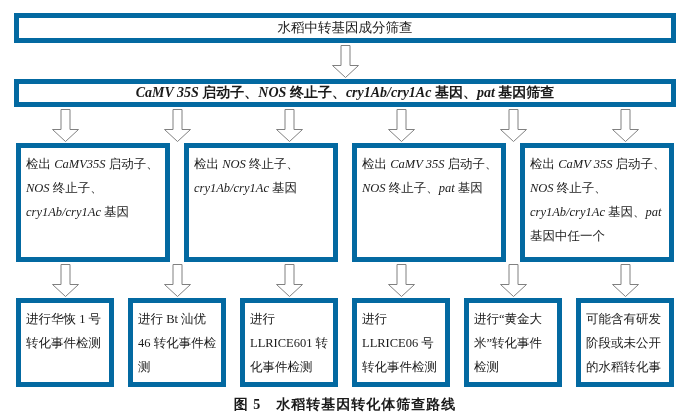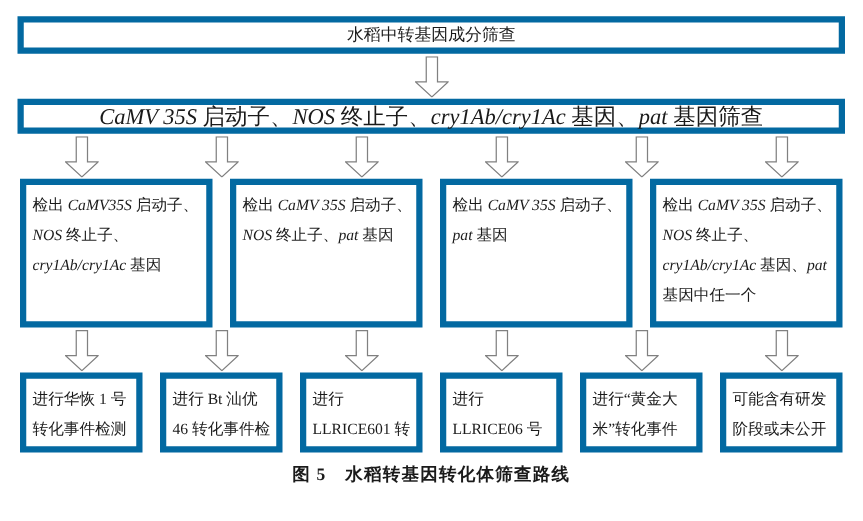--- a/index.html
+++ b/index.html
@@ -22,21 +22,21 @@
   }
   .wide-box {
     margin: 0 14px;
     display: flex;
     align-items: center;
     justify-content: center;
     text-align: center;
     font-size: 13.5px;
   }
   .top-box { height: 30px; }
-  .banner-box { height: 28px; font-size: 18px; }
+  .banner-box { height: 28px; font-size: 14px; font-weight: bold; }
   .arrow-row-single {
     height: 36px;
     display: flex;
     align-items: center;
     justify-content: center;
   }
   .cols {
     display: flex;
     padding: 0 16px;
     gap: 14px;
@@ -45,21 +45,21 @@
     flex: 1 1 0;
     min-width: 0;
   }
   .arrows-row { height: 36px; }
   .arrows-row .col {
     display: flex;
     align-items: center;
     justify-content: center;
   }
   .detect-row { height: 119px; align-items: flex-end; }
-  .action-row { height: 64px; }
+  .action-row { height: 89px; }
   .cell-box {
     height: 100%;
     font-size: 12.5px;
     line-height: 24px;
     padding: 4px 3px 0 5px;
     text-align: left;
     word-break: break-word;
     overflow: hidden;
   }
   .caption {
@@ -122,26 +122,26 @@
           <polygon points="9,0.5 18,0.5 18,20.5 26.5,20.5 13.5,32.5 0.5,20.5 9,20.5" fill="#ffffff" stroke="#808080" stroke-width="1"></polygon>
         </svg>
       </div>
   </div>
 
   <div class="cols detect-row">
     <div class="col box cell-box">
       <span>检出 <i>CaMV35S</i> 启动子、<i>NOS</i> 终止子、<i>cry1Ab/cry1Ac</i> 基因</span>
     </div>
     <div class="col box cell-box">
+      <span>检出 <i>NOS</i> 终止子、<i>cry1Ab/cry1Ac</i> 基因</span>
+    </div>
+    <div class="col box cell-box">
       <span>检出 <i>CaMV 35S</i> 启动子、<i>NOS</i> 终止子、<i>pat</i> 基因</span>
     </div>
     <div class="col box cell-box">
-      <span>检出 <i>CaMV 35S</i> 启动子、<i>pat</i> 基因</span>
-    </div>
-    <div class="col box cell-box">
       <span>检出 <i>CaMV 35S</i> 启动子、<i>NOS</i> 终止子、<i>cry1Ab/cry1Ac</i> 基因、<i>pat</i> 基因中任一个</span>
     </div>
   </div>
 
   <div class="cols arrows-row">
     <div class="col">
         <svg class="block-arrow" width="27" height="33" viewBox="0 0 27 33">
           <polygon points="9,0.5 18,0.5 18,20.5 26.5,20.5 13.5,32.5 0.5,20.5 9,20.5" fill="#ffffff" stroke="#808080" stroke-width="1"></polygon>
         </svg>
       </div>

